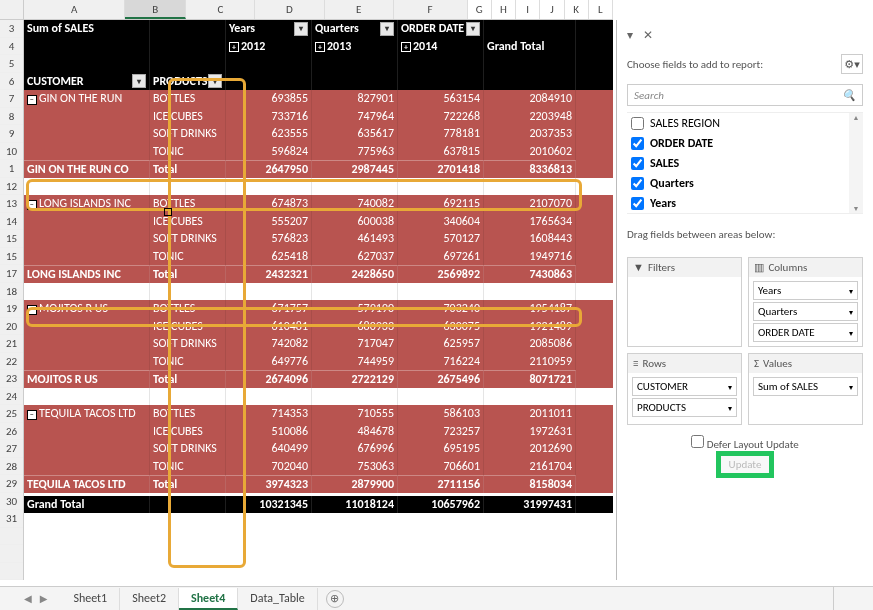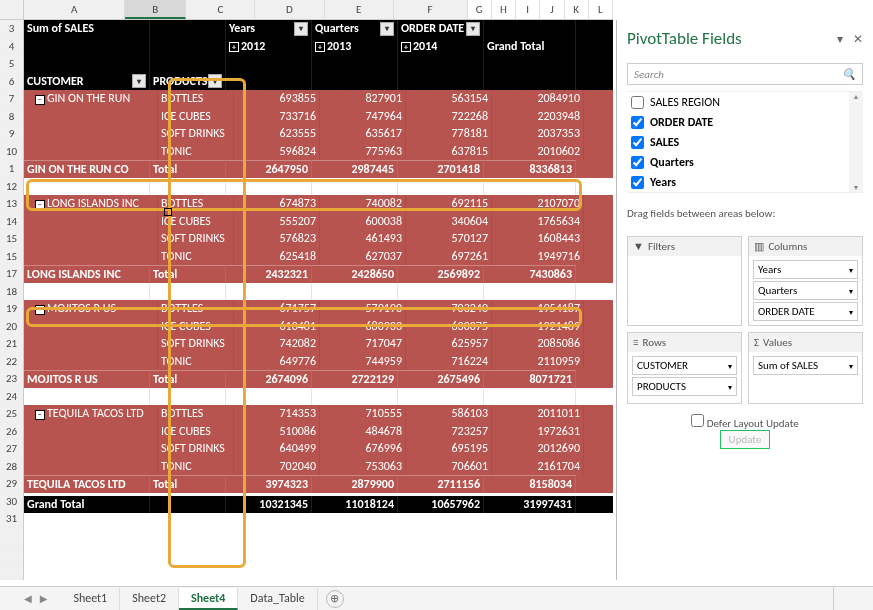--- a/index.html
+++ b/index.html
@@ -22,21 +22,21 @@
 .colE { width: 86px; }
 .colF { width: 92px; }
 .colG, .colH, .colI, .colJ, .colK, .colL { width: 30px; background: #fff; border-right: 1px solid #e5e5e5; }
 
 .header-black { background: #000; color: #fff; font-weight: bold; }
 .header-field { display: flex; justify-content: space-between; align-items: center; }
 .dd { width: 14px; height: 14px; background: #e8e8e8; color: #333; font-size: 8px; display: flex; align-items: center; justify-content: center; border: 1px solid #aaa; }
 .plus-btn { display: inline-block; width: 10px; height: 10px; border: 1px solid #fff; color: #fff; font-size: 8px; line-height: 8px; text-align: center; margin-right: 2px; }
 .minus-btn { display: inline-block; width: 10px; height: 10px; border: 1px solid #000; background: #fff; color: #000; font-size: 8px; line-height: 7px; text-align: center; margin-right: 2px; }
 
-.data-row { background: #b85450; color: #fff; padding-left: 8px; }
+.data-row { background: #b85450; color: #fff; }
 .data-row .cell { border-right: 1px solid rgba(0,0,0,0.08); }
 .total-row { background: #b85450; color: #fff; font-weight: bold; }
 .total-row .cell { border-top: 1px solid rgba(255,255,255,0.3); }
 .num { text-align: right; }
 .blank-row { background: #fff; height: 17.5px; }
 .blank-row .cell { border-right: 1px solid #e5e5e5; }
 
 
 .highlight-col { position: absolute; top: 78px; left: 168px; width: 78px; height: 490px; border: 3px solid #e8a937; border-radius: 6px; pointer-events: none; z-index: 50; }
 .highlight-row1 { position: absolute; top: 179px; left: 26px; width: 556px; height: 32px; border: 3px solid #e8a937; border-radius: 6px; pointer-events: none; z-index: 50; }
@@ -55,21 +55,21 @@
 .field-item { display: flex; align-items: center; padding: 3px 4px; font-size: 12px; }
 .field-item input { margin-right: 6px; }
 .field-scroll { position: absolute; right: 0; top: 0; width: 14px; height: 100%; background: #f4f4f4; display: flex; flex-direction: column; justify-content: space-between; font-size: 7px; color: #888; align-items: center; }
 .drag-label { font-size: 11px; color: #555; margin: 14px 10px 16px; }
 .areas { display: grid; grid-template-columns: 1fr 1fr; gap: 6px; padding: 0 10px; }
 .area { border: 1px solid #d0d0d0; min-height: 72px; }
 .area-hdr { background: #f2f2f2; padding: 3px 5px; font-size: 11px; color: #555; display: flex; align-items: center; gap: 4px; }
 .area-body { padding: 2px; }
 .area-pill { background: #fff; border: 1px solid #ccc; font-size: 11px; padding: 2px 4px; margin: 2px; display: flex; justify-content: space-between; align-items: center; }
 .footer-row { display: flex; align-items: center; justify-content: space-between; padding: 10px 10px 0; font-size: 11px; color: #555; flex-direction: column; }
-.update-btn { border: 1px solid #22c55e; color: #bbb; padding: 2px 8px; font-size: 11px; background: #f8f8f8; }
+.update-btn { border: 5px solid #22c55e; color: #bbb; padding: 2px 8px; font-size: 11px; background: #f8f8f8; }
 
 
 .tabs { position: absolute; bottom: 0; left: 0; right: 0; height: 24px; background: #f4f4f4; border-top: 1px solid #ccc; display: flex; align-items: center; padding-left: 24px; }
 .tab-nav { display: flex; gap: 8px; color: #888; margin-right: 14px; font-size: 10px; }
 .tab { padding: 3px 12px; font-size: 12px; color: #444; border-right: 1px solid #ddd; cursor: pointer; }
 .tab.active { background: #fff; color: #217346; font-weight: bold; border-bottom: 2px solid #217346; }
 .tab-add { width: 18px; height: 18px; border: 1px solid #bbb; border-radius: 50%; margin-left: 8px; display: flex; align-items: center; justify-content: center; font-size: 11px; color: #666; }
 .split { margin-left: auto; width: 40px; border-left: 1px solid #ccc; height: 100%; }
 </style>
 </head>
@@ -378,25 +378,28 @@
   </div>
 </div>
 
 <div class="highlight-col"></div>
 <div class="highlight-row1"></div>
 <div class="highlight-row2"></div>
 <div class="selection-cursor"></div>
 
 <div class="pane">
   <div class="pane-hdr">
-    <h1>PivotTable Fields</h1>
     <div class="ctrls">
         <span>▾</span>
         <span>✕</span>
       </div>
+  </div>
+  <div class="pane-sub">
+    <span>Choose fields to add to report:</span>
+    <span class="gear-btn">⚙▾</span>
   </div>
   <div class="search-box">
     <span>Search</span>
     <span>🔍</span>
   </div>
   <div class="field-list" id="field-list">
     <div class="field-item">
         <input type="checkbox" style="">
         <span>SALES REGION</span>
       </div>

